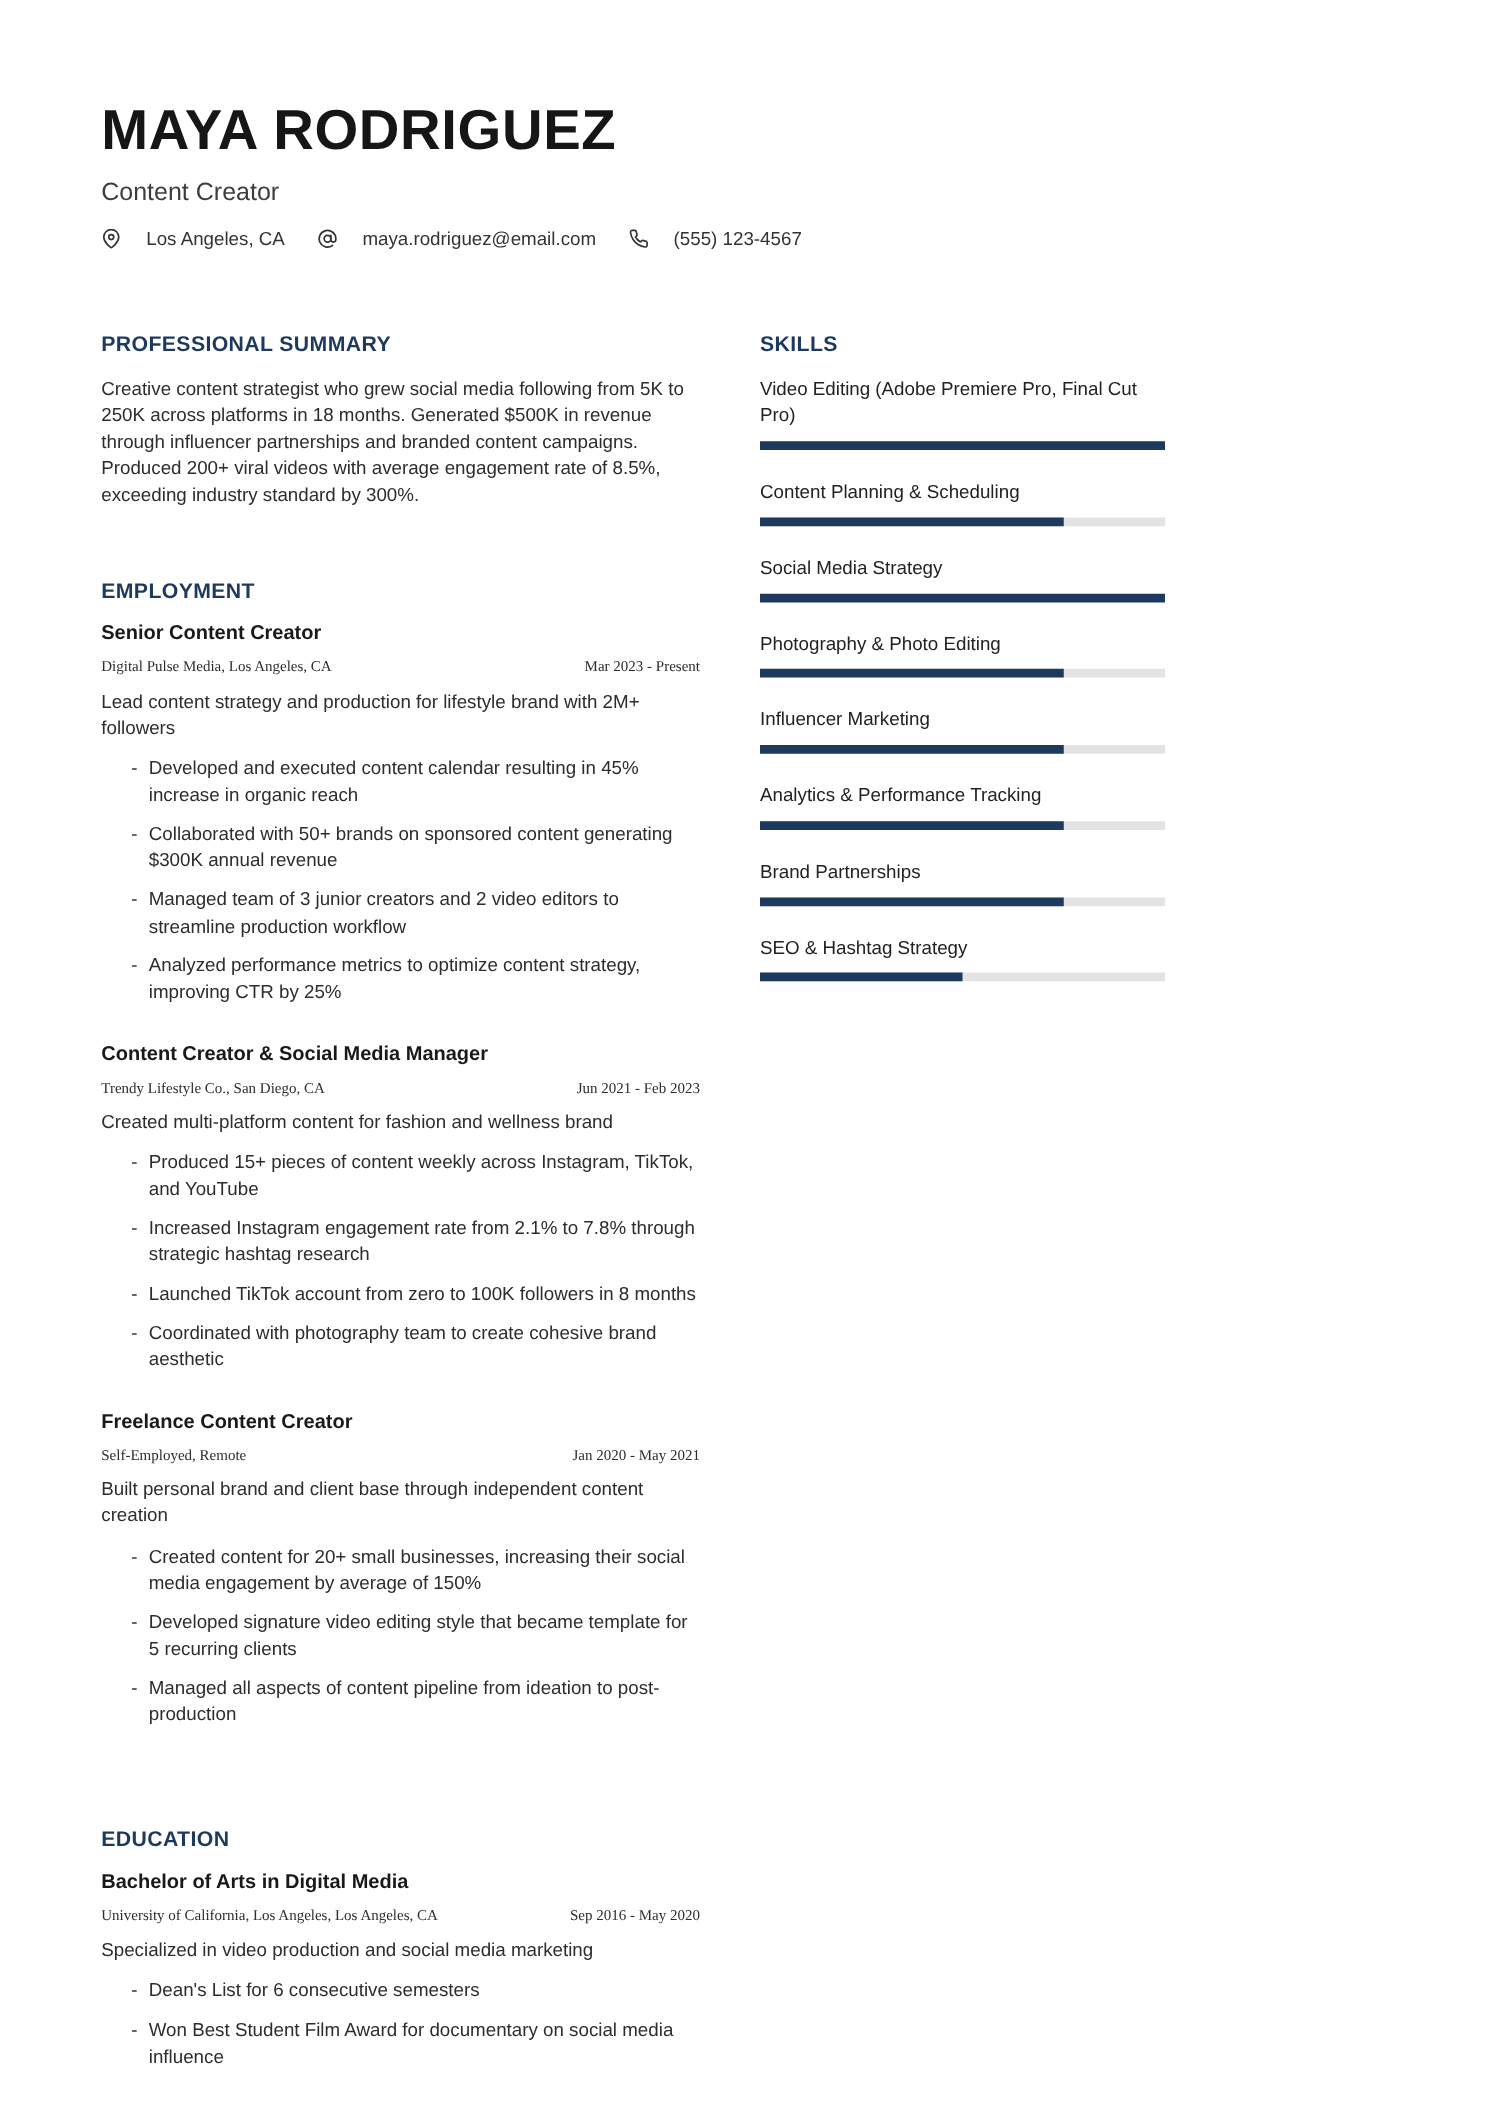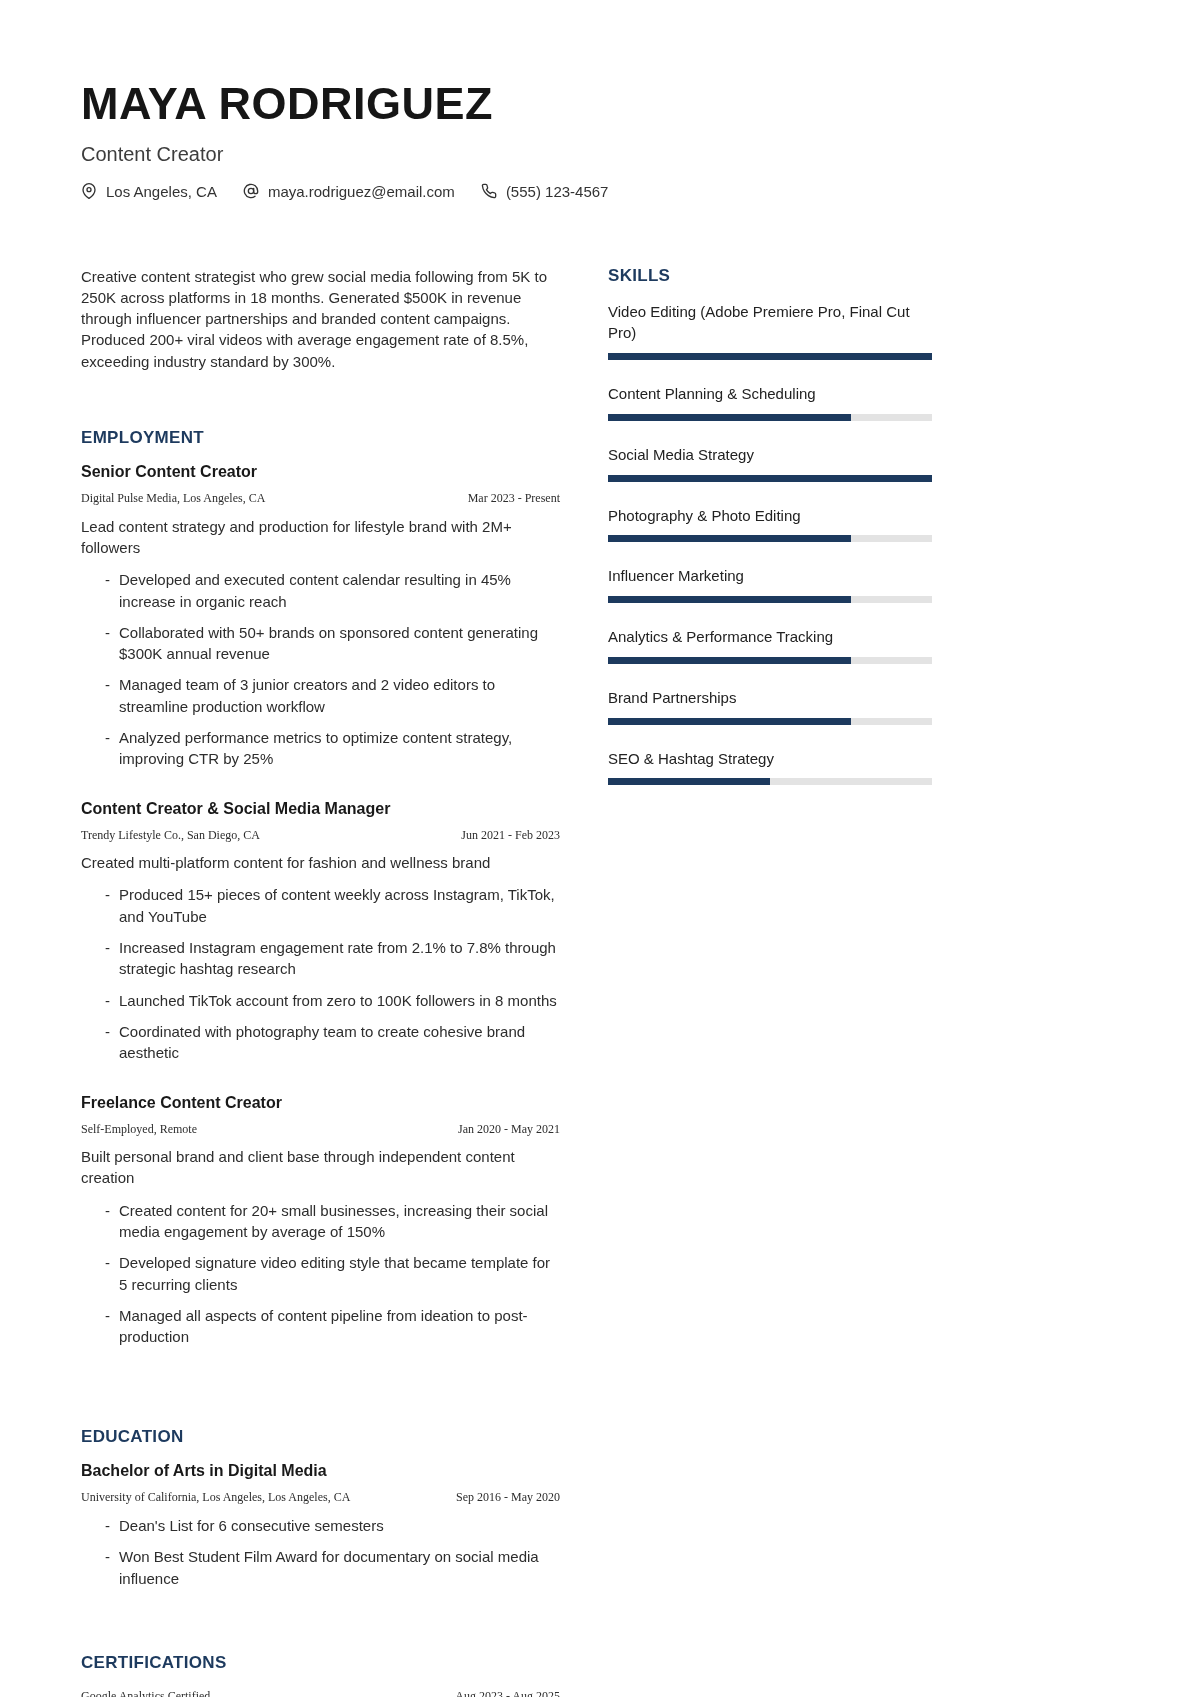--- a/index.html
+++ b/index.html
@@ -13,21 +13,21 @@
   body{
     width:1200px;min-height:1697px;
     font-family:"Liberation Sans","DejaVu Sans",sans-serif;
     color:var(--body);
   }
   .page{width:1020px;min-height:1697px;padding:80px 88px 60px 81px;background:#fff;}
   
   h1.name{font-size:45px;font-weight:700;letter-spacing:.5px;color:var(--heading);line-height:1.08;}
   .subtitle{font-size:20px;color:#3d3d3d;margin-top:14px;}
   .contact-row{display:flex;align-items:center;gap:26px;margin-top:17px;font-size:15px;color:#333;}
-  .contact-item{display:inline-flex;align-items:center;gap:9px;}
+  .contact-item{display:inline-flex;align-items:center;gap:20px;}
   .contact-item svg{display:block;stroke:#333;}
   
   .columns{display:flex;gap:48px;margin-top:66px;align-items:flex-start;}
   .left-col{flex:1;min-width:0;}
   .right-col{width:324px;flex-shrink:0;}
   
   h2.sec{font-size:17px;font-weight:700;color:var(--accent);letter-spacing:.3px;margin-bottom:15px;}
   section.sum p{font-size:15px;line-height:1.42;color:var(--body);}
   section{display:block;}
   .sec-employment{margin-top:56px;}
@@ -88,20 +88,21 @@
         <span>(555) 123-4567</span>
       </span>
     </div>
   </header>
 
   <div class="columns">
 
     <main class="left-col">
 
       <section class="sum">
+        <h2 class="sec">PROFESSIONAL SUMMARY</h2>
         <p>Creative content strategist who grew social media following from 5K to 250K across platforms in 18 months. Generated $500K in revenue through influencer partnerships and branded content campaigns. Produced 200+ viral videos with average engagement rate of 8.5%, exceeding industry standard by 300%.</p>
       </section>
 
       <section class="sec-employment">
         <h2 class="sec">EMPLOYMENT</h2>
         <div>
 
             <article class="entry">
               <h3 class="entry-title">Senior Content Creator</h3>
               <div class="meta-row">
@@ -193,20 +194,21 @@
       </section>
 
       <section class="sec-education">
         <h2 class="sec">EDUCATION</h2>
         <article class="entry">
           <h3 class="entry-title">Bachelor of Arts in Digital Media</h3>
           <div class="meta-row">
             <span class="meta-left">University of California, Los Angeles, Los Angeles, CA</span>
             <span class="meta-right">Sep 2016 - May 2020</span>
           </div>
+          <p class="entry-summary">Specialized in video production and social media marketing</p>
           <ul class="bullets">
 
               <li>
                 <span class="dash">-</span>
                 <span>Dean's List for 6 consecutive semesters</span>
               </li>
 
               <li>
                 <span class="dash">-</span>
                 <span>Won Best Student Film Award for documentary on social media influence</span>

